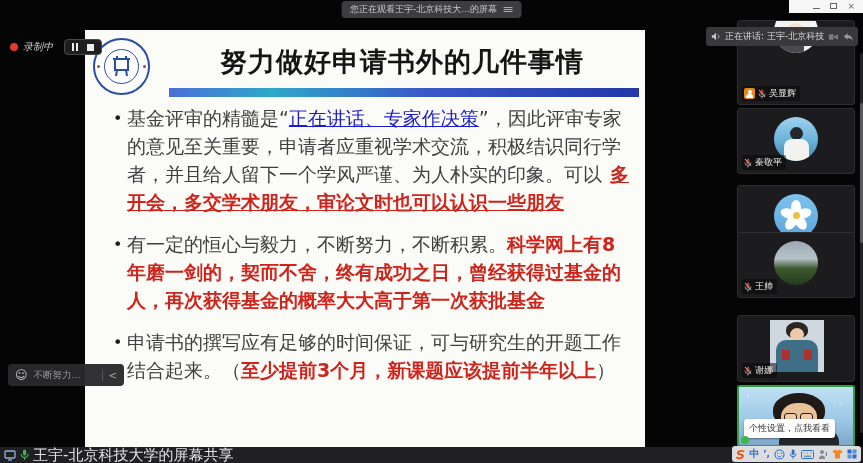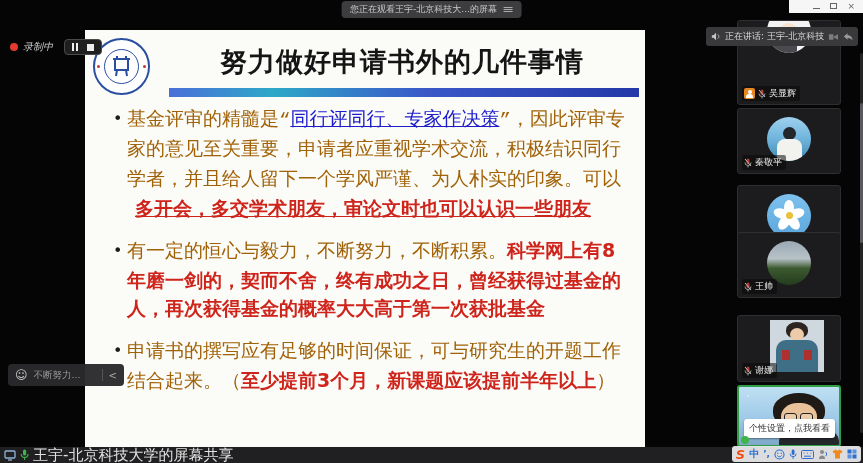--- a/index.html
+++ b/index.html
@@ -37,28 +37,28 @@
     border:1px solid #2a4fa0; }
   .logo-dot-l, .logo-dot-r { position:absolute; width:3px; height:3px; background:#c0392b; border-radius:50%; top:25px; }
   .logo-dot-l { left:2px; } .logo-dot-r { right:2px; }
   .slide-title { position:absolute; left:90px; top:14px; font-size:27px; font-weight:bold;
     color:#151515; letter-spacing:1px; white-space:nowrap;margin-left:45px; }
   .grad-bar { position:absolute; left:84px; top:58px; width:470px; height:9px;
     background:linear-gradient(90deg,#4a6fd8 0%,#2ea8c8 22%,#3a57c8 55%,#2438a8 100%); }
   .bullets { position:absolute; left:28px; top:74px; width:516px; list-style:none; }
   .bullet { display:flex; margin-bottom:14px; font-size:19px; line-height:28px; color:#1c1c1c; }
   .bullet-dot { flex:0 0 14px; font-size:16px; padding-top:1px; color:#1c1c1c; }
-  .seg-plain { color:#a16207;font-family:Liberation Mono, monospace; }
+  .seg-plain { color:#404040; }
   .seg-blue-underline { color:#1c1ccc; text-decoration:underline; }
   .seg-red { color:#cf241b; font-weight:bold; }
   .seg-red-underline { color:#cf241b; font-weight:bold; text-decoration:underline;margin-left:8px; }
 
   
   .sidebar { position:absolute; left:733px; top:13px; width:130px; height:434px; overflow:hidden; }
-  .tile { position:absolute; left:4px; width:104px; background:#1c1c1e; border:1px solid #2e2e30; border-radius:3px; overflow:hidden; }
+  .tile { position:absolute; left:4px; width:118px; background:#1c1c1e; border:1px solid #2e2e30; border-radius:3px; overflow:hidden; }
   .t1 { top:7px; height:85px; } .t2 { top:95px; height:66px; } .t3 { top:172px; height:66px; }
   .t4 { top:219px; height:66px; } .t5 { top:302px; height:67px; }
   .t6 { top:372px; height:62px; border:2px solid #2f9e44; background:linear-gradient(180deg,#bfe0f2 0%,#9ec9e8 55%,#7fa8c8 100%); }
   .avatar-circle { position:absolute; left:50%; transform:translateX(-50%); width:44px; height:44px; border-radius:50%; overflow:hidden; }
   .name-bar { position:absolute; left:4px; bottom:3px; display:flex; align-items:center; gap:3px;
     background:rgba(10,10,10,.55); border-radius:2px; padding:1px 4px 1px 2px; }
   .name-bar span { color:#ececec; font-size:9px; white-space:nowrap; }
   .badge-person { width:11px; height:11px; background:#e8871e; border-radius:2px; position:relative; }
   .badge-person:before { content:""; position:absolute; left:3.5px; top:1.5px; width:4px; height:4px; border-radius:50%; background:#fff; }
   .badge-person:after { content:""; position:absolute; left:2px; top:6px; width:7px; height:4px; border-radius:3px 3px 0 0; background:#fff; }
@@ -167,21 +167,21 @@
         </svg>
       </div>
       <span class="logo-dot-l"></span>
       <span class="logo-dot-r"></span>
     </div>
     <div class="slide-title">努力做好申请书外的几件事情</div>
     <div class="grad-bar"></div>
     <ul class="bullets" id="bullets">
         <li class="bullet">
           <span class="bullet-dot">•</span>
-          <span><span class="seg-plain">基金评审的精髓是“</span><span class="seg-blue-underline">同行评同行、专家作决策</span><span class="seg-plain">”，因此评审专家的意见至关重要，申请者应重视学术交流，积极结识同行学者，并且给人留下一个学风严谨、为人朴实的印象。可以</span><span class="seg-red-underline">多开会，多交学术朋友，审论文时也可以认识一些朋友</span></span>
+          <span><span class="seg-plain">基金评审的精髓是“</span><span class="seg-blue-underline">正在讲话、专家作决策</span><span class="seg-plain">”，因此评审专家的意见至关重要，申请者应重视学术交流，积极结识同行学者，并且给人留下一个学风严谨、为人朴实的印象。可以</span><span class="seg-red-underline">多开会，多交学术朋友，审论文时也可以认识一些朋友</span></span>
         </li>
         <li class="bullet">
           <span class="bullet-dot">•</span>
           <span><span class="seg-plain">有一定的恒心与毅力，不断努力，不断积累。</span><span class="seg-red">科学网上有8年磨一剑的，契而不舍，终有成功之日，曾经获得过基金的人，再次获得基金的概率大大高于第一次获批基金</span></span>
         </li>
         <li class="bullet">
           <span class="bullet-dot">•</span>
           <span><span class="seg-plain">申请书的撰写应有足够的时间保证，可与研究生的开题工作结合起来。（</span><span class="seg-red">至少提前3个月，新课题应该提前半年以上</span><span class="seg-plain">）</span></span>
         </li>
       </ul>

